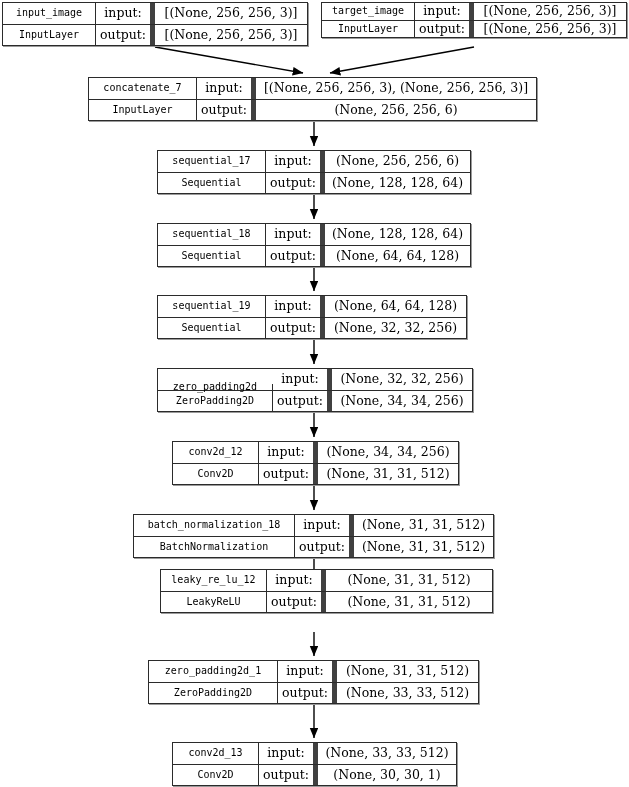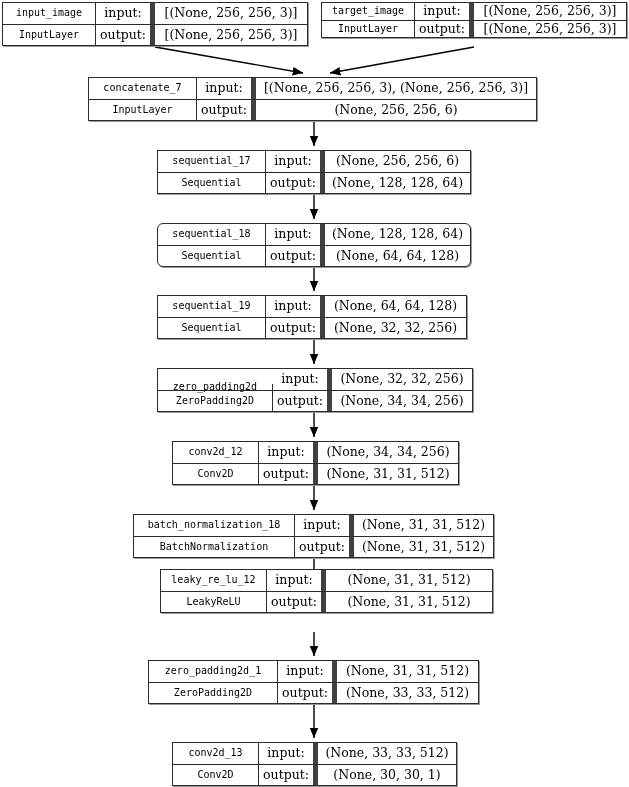--- a/index.html
+++ b/index.html
@@ -138,21 +138,21 @@
           <div class="cell name" style="width: 108px;">sequential_17</div>
           <div class="cell io" style="width: 59px;">input:</div>
           <div class="cell shape">(None, 256, 256, 6)</div>
         </div>
         <div class="node-row bottom">
           <div class="cell name" style="width: 108px;">Sequential</div>
           <div class="cell io" style="width: 59px;">output:</div>
           <div class="cell shape">(None, 128, 128, 64)</div>
         </div>
       </div>
-      <div class="node" style="left: 157px; top: 223px; width: 314px; height: 44px; border-radius: 6px;">
+      <div class="node" style="left: 157px; top: 223px; width: 314px; height: 44px;">
         <div class="node-row top">
           <div class="cell name" style="width: 108px;">sequential_18</div>
           <div class="cell io" style="width: 59px;">input:</div>
           <div class="cell shape">(None, 128, 128, 64)</div>
         </div>
         <div class="node-row bottom">
           <div class="cell name" style="width: 108px;">Sequential</div>
           <div class="cell io" style="width: 59px;">output:</div>
           <div class="cell shape">(None, 64, 64, 128)</div>
         </div>

